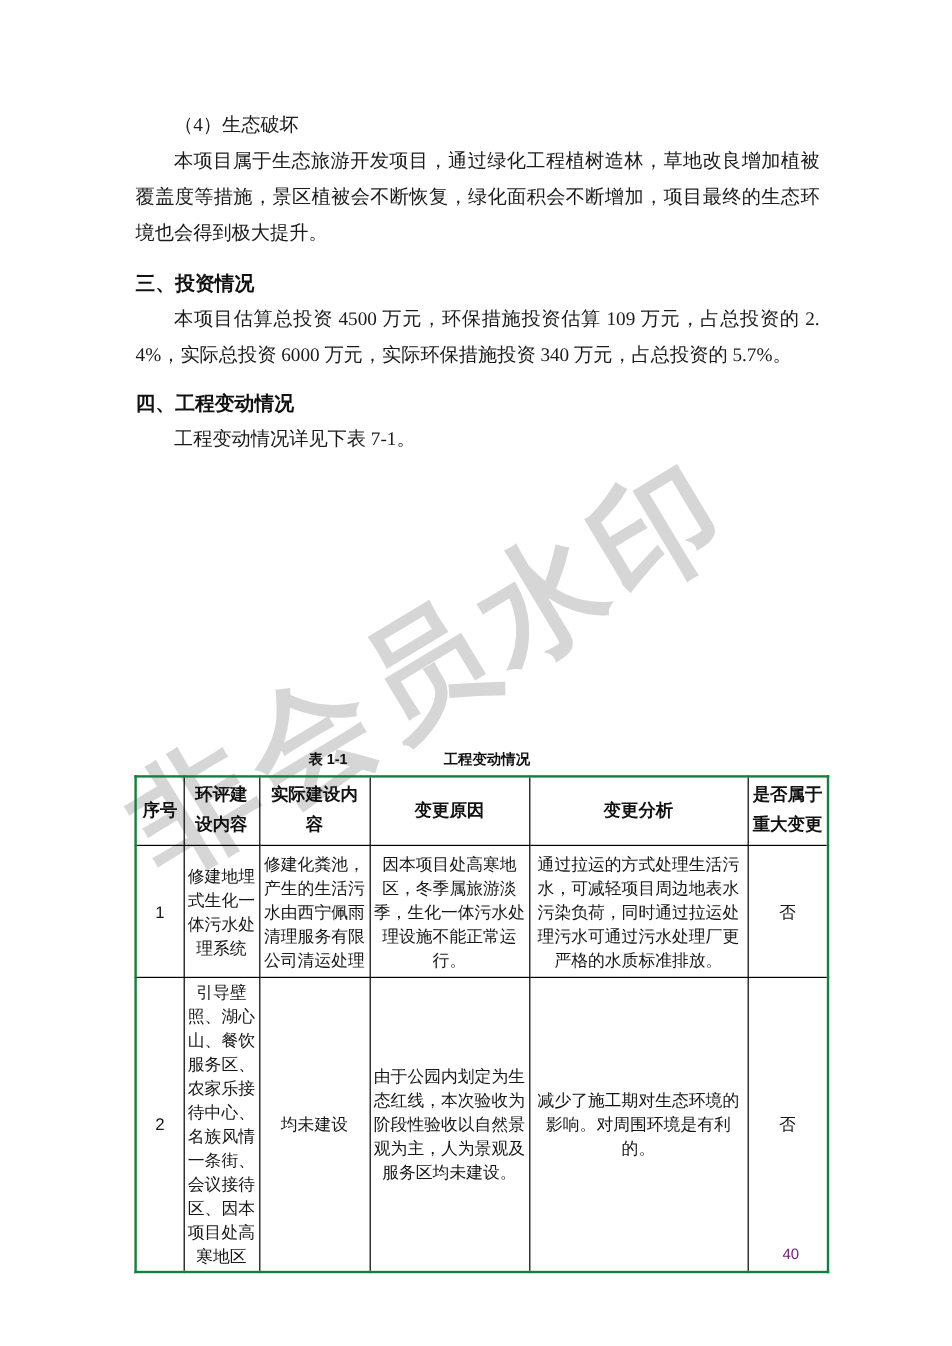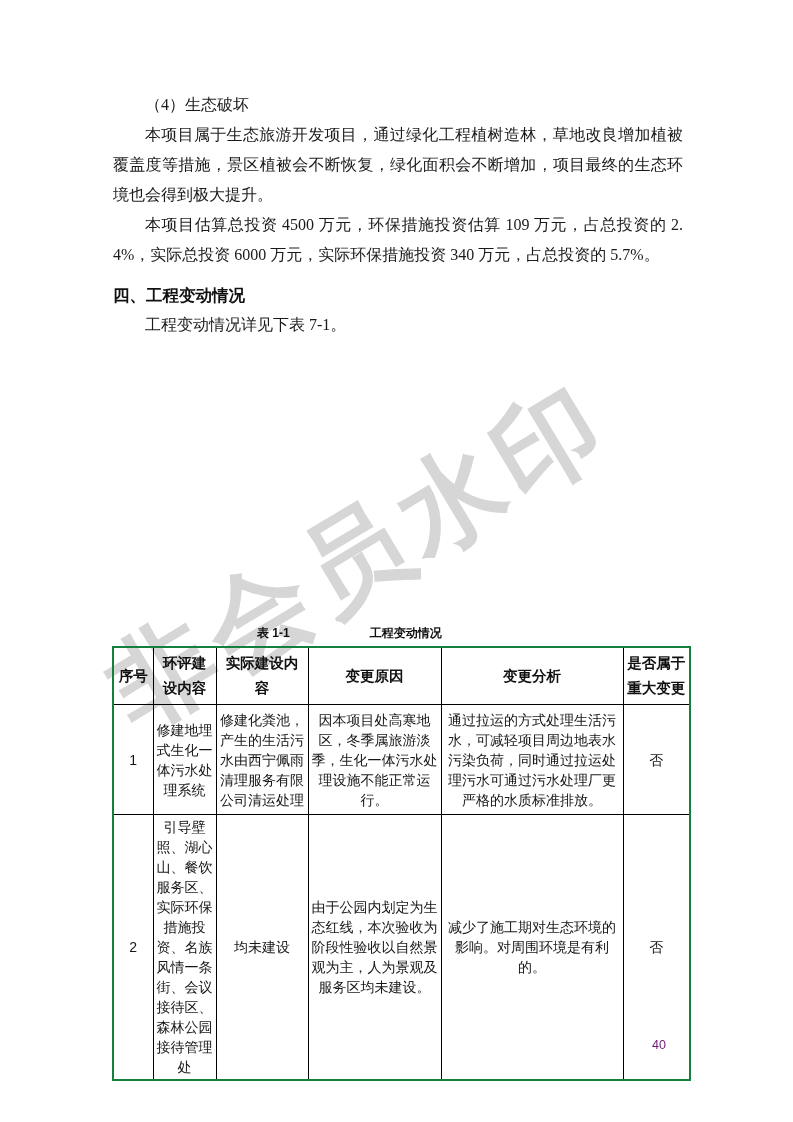--- a/index.html
+++ b/index.html
@@ -55,20 +55,21 @@
   }
 </style>
 </head>
 <body>
 
 <div class="watermark">非会员水印</div>
 
 <div class="content">
   <p class="line">（4）生态破坏</p>
   <p class="para">本项目属于生态旅游开发项目，通过绿化工程植树造林，草地改良增加植被覆盖度等措施，景区植被会不断恢复，绿化面积会不断增加，项目最终的生态环境也会得到极大提升。</p>
+  <h2 class="heading h3">三、投资情况</h2>
   <p class="para">本项目估算总投资 4500 万元，环保措施投资估算 109 万元，占总投资的 2.4%，实际总投资 6000 万元，实际环保措施投资 340 万元，占总投资的 5.7%。</p>
   <h2 class="heading h4">四、工程变动情况</h2>
   <p class="para">工程变动情况详见下表 7-1。</p>
 </div>
 
 <div class="table-block">
   <div class="table-caption">
     <span>表 1-1</span>
     <span>工程变动情况</span>
   </div>
@@ -95,21 +96,21 @@
       <tr class="row-1">
         <td>1</td>
         <td>修建地埋式生化一体污水处理系统</td>
         <td>修建化粪池，产生的生活污水由西宁佩雨清理服务有限公司清运处理</td>
         <td>因本项目处高寒地区，冬季属旅游淡季，生化一体污水处理设施不能正常运行。</td>
         <td>通过拉运的方式处理生活污水，可减轻项目周边地表水污染负荷，同时通过拉运处理污水可通过污水处理厂更严格的水质标准排放。</td>
         <td>否</td>
       </tr>
       <tr class="row-2">
         <td>2</td>
-        <td>引导壁照、湖心山、餐饮服务区、实际环保措施投资、名族风情一条街、会议接待区、森林公园接待管理处</td>
+        <td>引导壁照、湖心山、餐饮服务区、农家乐接待中心、名族风情一条街、会议接待区、因本项目处高寒地区</td>
         <td>均未建设</td>
         <td>由于公园内划定为生态红线，本次验收为阶段性验收以自然景观为主，人为景观及服务区均未建设。</td>
         <td>减少了施工期对生态环境的影响。对周围环境是有利的。</td>
         <td>否</td>
       </tr>
     </tbody>
   </table>
 </div>
 
 <div class="page-number">40</div>

